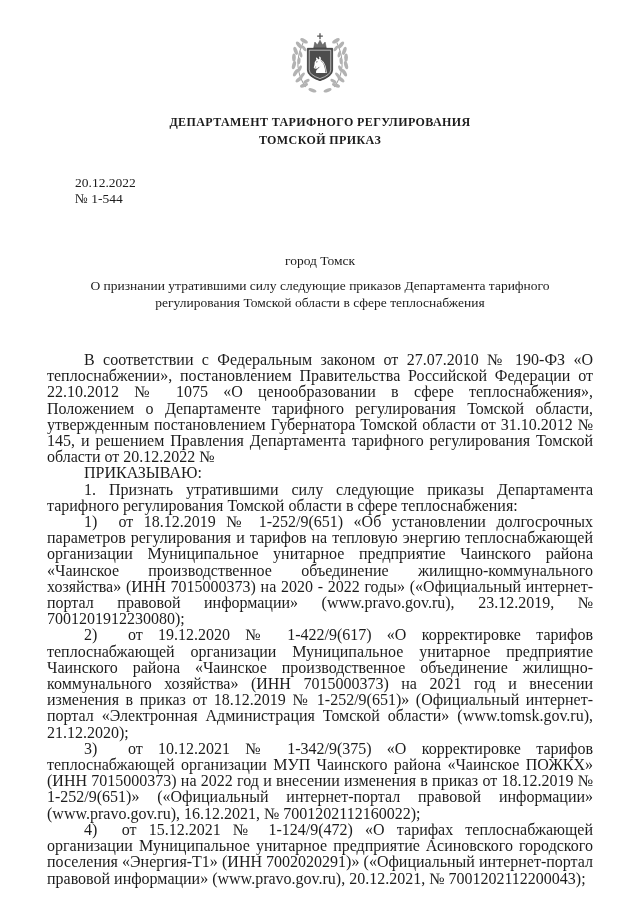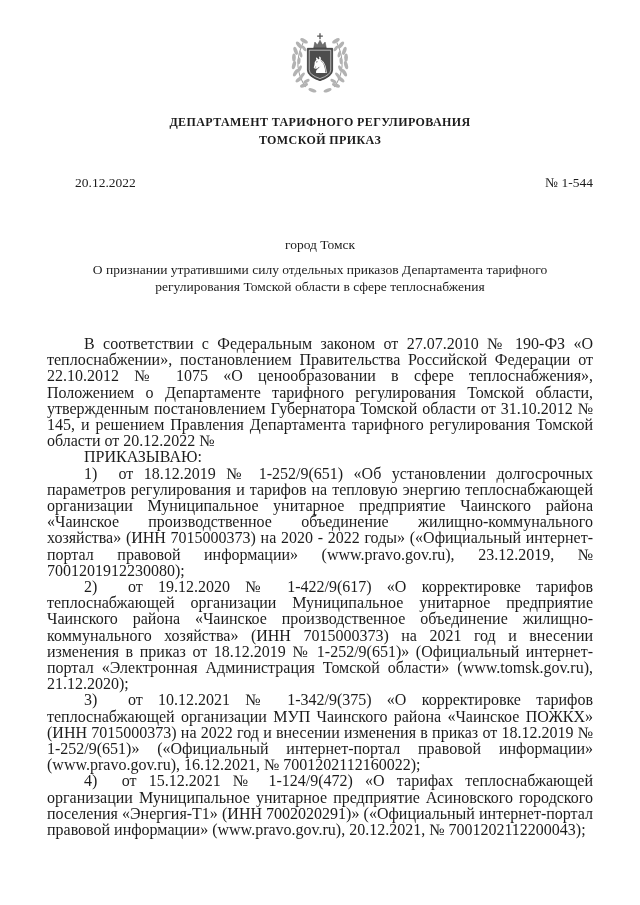--- a/index.html
+++ b/index.html
@@ -11,23 +11,24 @@
   .emblem-wrap{text-align:center;line-height:0;}
   .org-name{
     text-align:center;font-weight:bold;font-size:12px;line-height:18px;
     margin-top:9px;letter-spacing:0.4px;
   }
   .doc-type{
     text-align:center;font-weight:bold;font-size:13.5px;line-height:16px;
     margin-top:24px;letter-spacing:0.6px;
   }
   .date-row{
-    display:flex;justify-content:space-between;align-items:baseline;
+    display:flex;align-items:baseline;
     margin-top:26px;font-size:13.5px;line-height:16px;
     padding-left:28px;
+    flex-direction:column;
   }
   .city{
     text-align:center;font-size:13.5px;line-height:16px;margin-top:46px;
   }
   .subject{
     text-align:center;font-size:13.5px;line-height:16.5px;margin:9px auto 0 auto;
     max-width:478px;
   }
   .doc-body{margin-top:41px;}
   .doc-body p{
@@ -98,24 +99,25 @@
   </h1>
 
 
   <div class="date-row">
     <span>20.12.2022</span>
     <span>№ 1-544</span>
   </div>
 
   <div class="city">город Томск</div>
 
-  <div class="subject">О признании утратившими силу отдельных приказов Департамента тарифного регулирования Томской области в сфере теплоснабжения</div>
+  <div class="subject">О признании утратившими силу следующие приказов Департамента тарифного регулирования Томской области в сфере теплоснабжения</div>
 
   <section class="doc-body">
     <p>В соответствии с Федеральным законом от 27.07.2010 № 190-ФЗ «О теплоснабжении», постановлением Правительства Российской Федерации от 22.10.2012 № 1075 «О ценообразовании в сфере теплоснабжения», Положением о Департаменте тарифного регулирования Томской области, утвержденным постановлением Губернатора Томской области от 31.10.2012 № 145, и решением Правления Департамента тарифного регулирования Томской области от 20.12.2022 №</p>
     <p>ПРИКАЗЫВАЮ:</p>
+    <p>1. Признать утратившими силу следующие приказы Департамента тарифного регулирования Томской области в сфере теплоснабжения:</p>
     <p>1)&nbsp;&nbsp;от 18.12.2019 № 1-252/9(651) «Об установлении долгосрочных параметров регулирования и тарифов на тепловую энергию теплоснабжающей организации Муниципальное унитарное предприятие Чаинского района «Чаинское производственное объединение жилищно-коммунального хозяйства» (ИНН 7015000373) на 2020 - 2022 годы» («Официальный интернет-портал правовой информации» (www.pravo.gov.ru), 23.12.2019, № 7001201912230080);</p>
     <p>2)&nbsp;&nbsp;от 19.12.2020 № 1-422/9(617) «О корректировке тарифов теплоснабжающей организации Муниципальное унитарное предприятие Чаинского района «Чаинское производственное объединение жилищно-коммунального хозяйства» (ИНН 7015000373) на 2021 год и внесении изменения в приказ от 18.12.2019 № 1-252/9(651)» (Официальный интернет-портал «Электронная Администрация Томской области» (www.tomsk.gov.ru), 21.12.2020);</p>
     <p>3)&nbsp;&nbsp;от 10.12.2021 № 1-342/9(375) «О корректировке тарифов теплоснабжающей организации МУП Чаинского района «Чаинское ПОЖКХ» (ИНН 7015000373) на 2022 год и внесении изменения в приказ от 18.12.2019 № 1-252/9(651)» («Официальный интернет-портал правовой информации» (www.pravo.gov.ru), 16.12.2021, № 7001202112160022);</p>
     <p>4)&nbsp;&nbsp;от 15.12.2021 № 1-124/9(472) «О тарифах теплоснабжающей организации Муниципальное унитарное предприятие Асиновского городского поселения «Энергия-Т1» (ИНН 7002020291)» («Официальный интернет-портал правовой информации» (www.pravo.gov.ru), 20.12.2021, № 7001202112200043);</p>
   </section>
 
 </main>
 
 </body></html>

